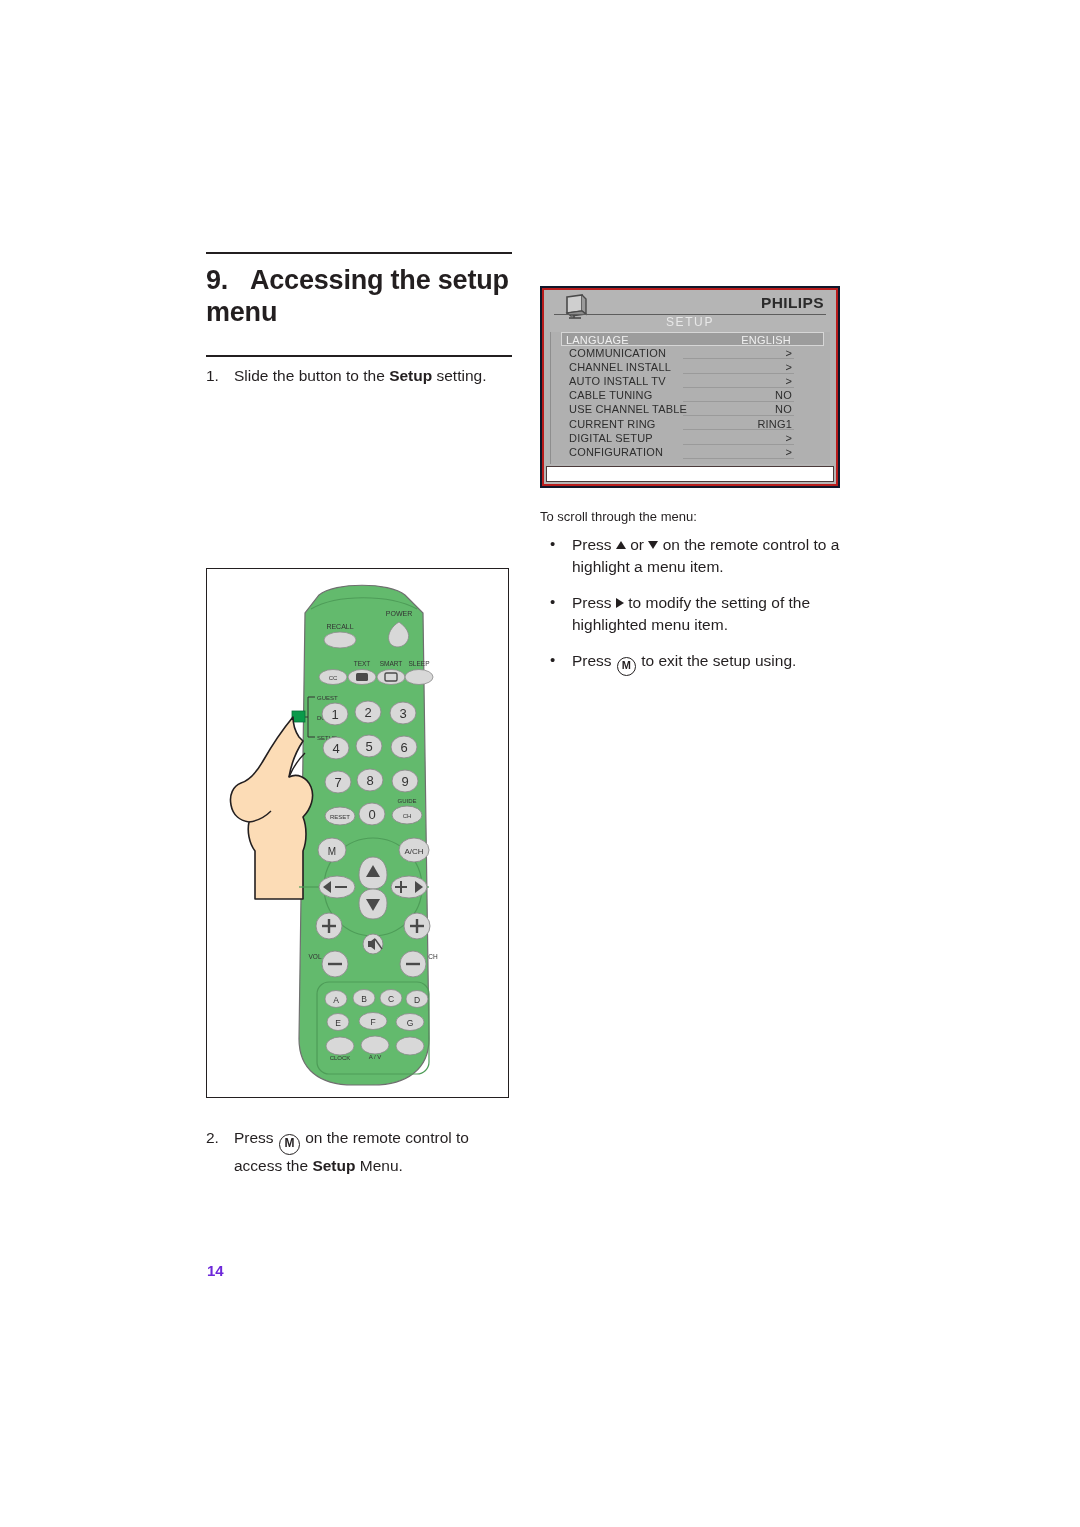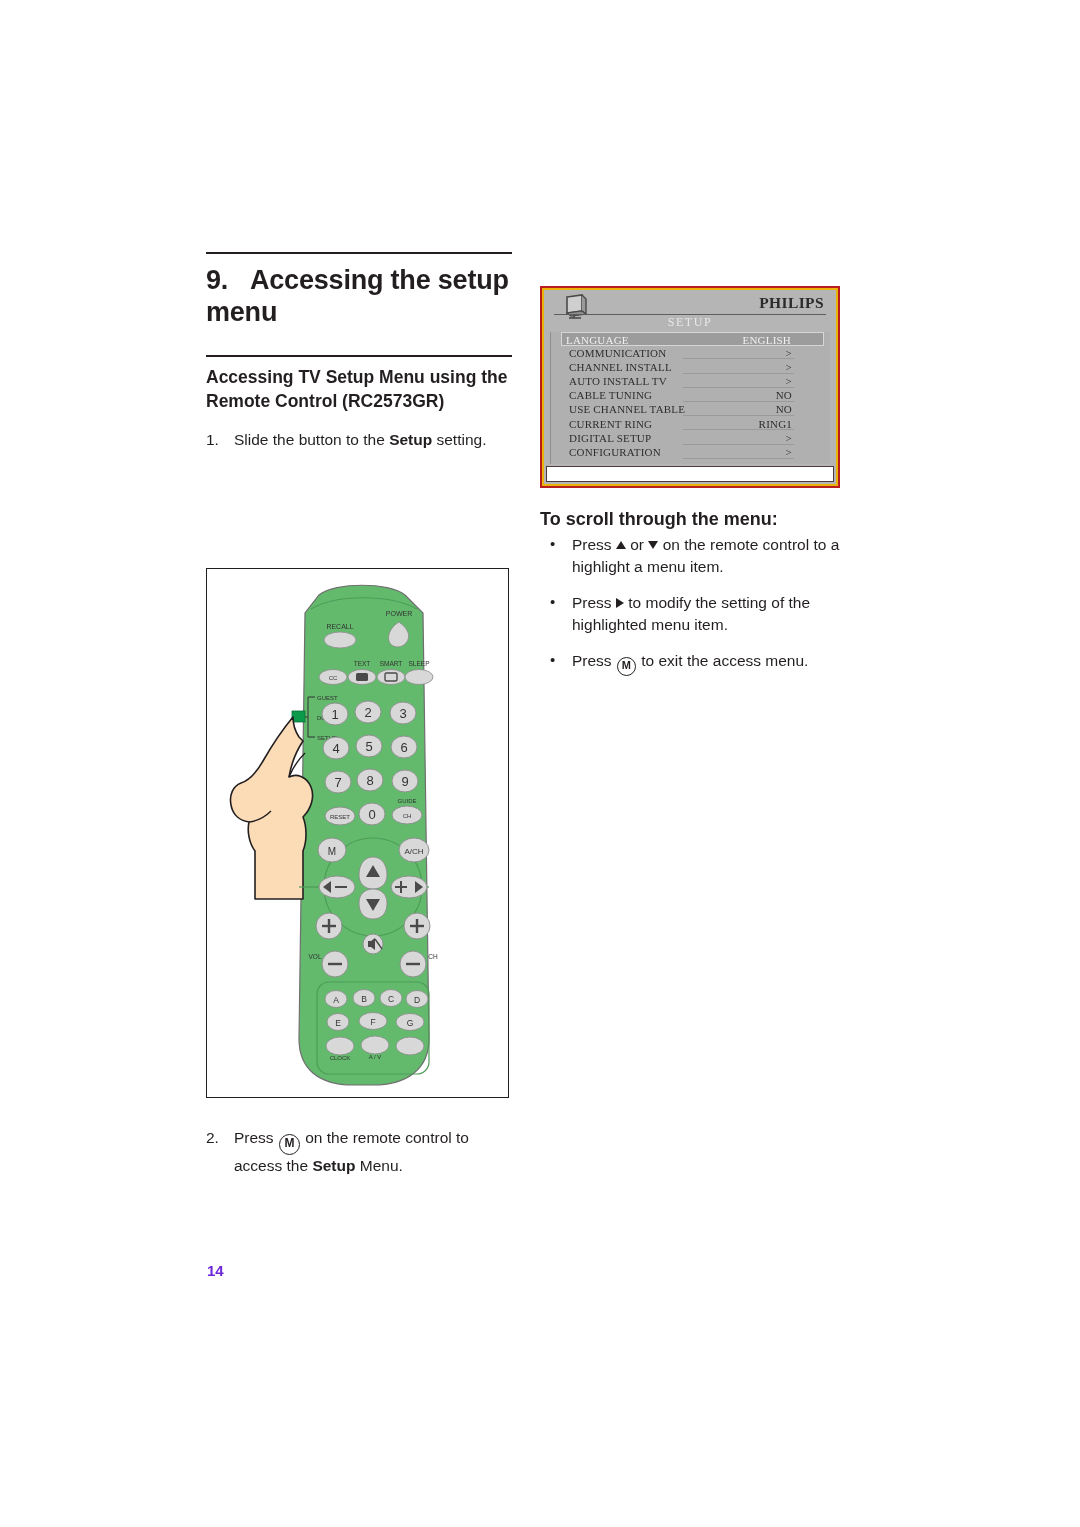--- a/index.html
+++ b/index.html
@@ -110,24 +110,24 @@
     color: #6d28d9;
   }
 
   
   .osd {
     position: absolute;
     left: 540px;
     top: 286px;
     width: 300px;
     height: 202px;
-    border: 2px solid #b91c1c;
-    background: #eab308;
+    border: 2px solid #0f172a;
+    background: #b91c1c;
     box-sizing: border-box;
-    font-family: Liberation Serif, serif;
+    font-family: Liberation Sans, sans-serif;
   }
   .osd-inner {
     position: absolute;
     inset: 2px;
     background: #b5b5b5;
   }
   .osd-header {
     position: relative;
     height: 36px;
   }
@@ -226,22 +226,22 @@
     background: #ffffff;
     border: 1px solid #4a3a3a;
     box-sizing: border-box;
   }
 
   
   .rcol-title {
     position: absolute;
     left: 540px;
     top: 509px;
-    font-size: 18px;
-    font-weight: bold;
+    font-size: 13px;
+    font-weight: normal;
   }
   .bullets {
     position: absolute;
     left: 540px;
     top: 534px;
     width: 306px;
   }
   .bullet {
     position: relative;
     padding-left: 32px;
@@ -304,21 +304,20 @@
 
   <div class="col-left">
 
     <div class="rule-top"></div>
 
     <h1 class="chapter-title"><span class="num">9.</span><span>Accessing the setup menu</span></h1>
 
 
     <div class="sub-rule"></div>
 
-    <h2 class="sub-title">Accessing TV Setup Menu using the Remote Control (RC2573GR)</h2>
 
     <div class="step">
       <span class="step-num">1.</span><span>Slide the button to the </span><b>Setup</b><span> setting.</span>
     </div>
   </div>
 
   <div class="remote-frame">
     <svg width="300" height="527" viewBox="0 0 300 527">
 
       <path d="M112 26 C128 13 182 13 198 26 L216 44 L222 470 C222 500 200 516 166 516 L146 516 C112 516 92 500 92 470 L98 44 Z" fill="#63ba6d" stroke="#6f6f6f" stroke-width="1.2"></path>
@@ -566,18 +565,18 @@
 
     <div class="bullet">
       <span class="dot">•</span><span>Press </span><span class="tri-up"></span><span> or </span><span class="tri-down"></span><span> on the remote control to a highlight a menu item.</span>
     </div>
 
     <div class="bullet">
       <span class="dot">•</span><span>Press </span><span class="tri-right"></span><span> to modify the setting of the highlighted menu item.</span>
     </div>
 
     <div class="bullet">
-      <span class="dot">•</span><span>Press </span><span class="m-key m-key-sm">M</span><span> to exit the access menu.</span>
+      <span class="dot">•</span><span>Press </span><span class="m-key m-key-sm">M</span><span> to exit the setup using.</span>
     </div>
 
   </div>
 
 </div>
 
 </body></html>

